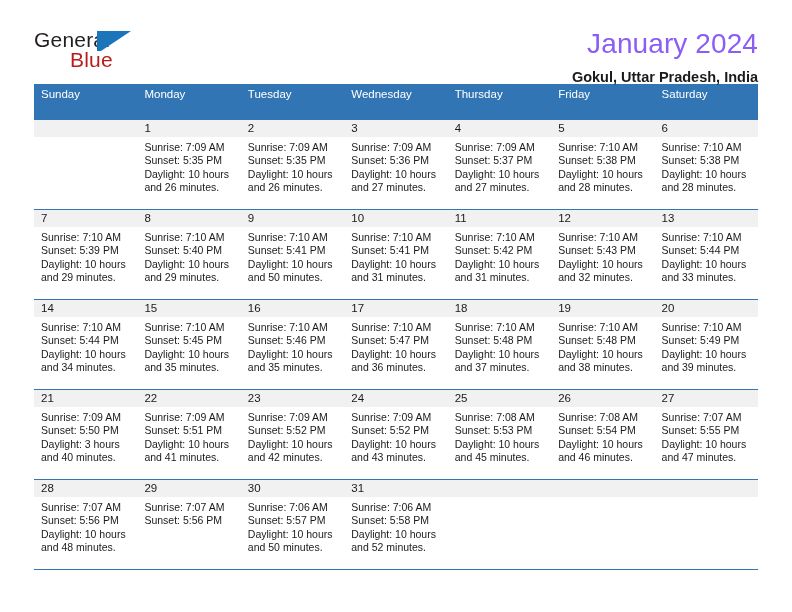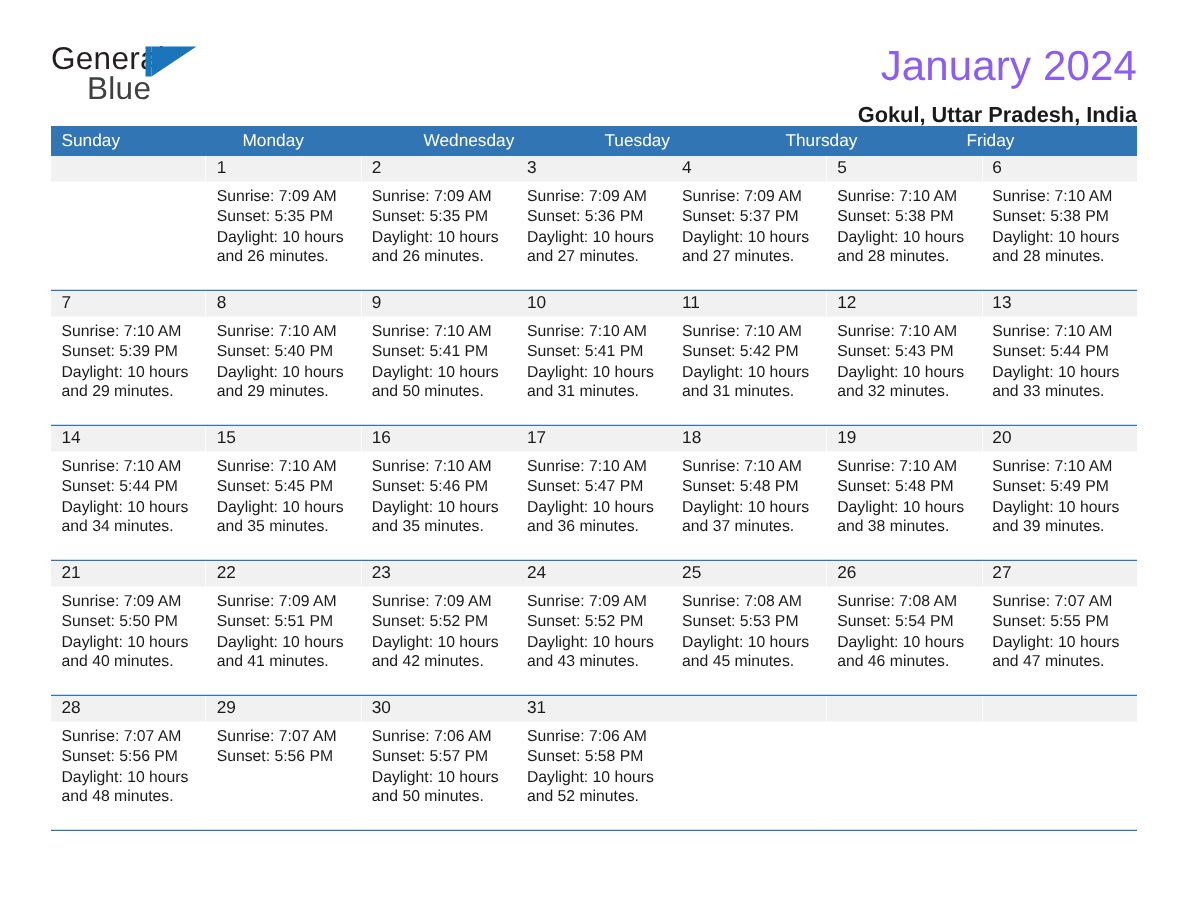--- a/index.html
+++ b/index.html
@@ -41,25 +41,25 @@
     position: absolute;
     left: 0;
     top: 0;
     font-size: 21px;
     letter-spacing: 0.2px;
     color: #231f20;
     line-height: 24px;
   }
   .logo-blue {
     position: absolute;
-    left: 24px;
+    left: 36px;
     top: 20px;
     font-size: 21px;
     letter-spacing: 0.2px;
-    color: #404040;
+    color: #b91c1c;
     line-height: 24px;
   }
   .logo-flag {
     position: absolute;
     left: 63px;
     top: 3px;
     width: 34px;
     height: 20px;
   }
   .logo-flag .bar {
@@ -99,23 +99,23 @@
     font-weight: bold;
   }
 
   
   .calendar {
     margin-top: 10px;
     width: 724px;
   }
   .weekdays {
     display: grid;
-    grid-template-columns: repeat(6, 1fr);
+    grid-template-columns: repeat(7, 1fr);
     background: #3275b4;
-    height: 20px;
+    height: 36px;
   }
   .weekday {
     color: #ffffff;
     font-size: 11.5px;
     line-height: 20px;
     padding-left: 7px;
     box-sizing: border-box;
     white-space: nowrap;
   }
 
@@ -177,22 +177,22 @@
       <div class="cal-title">January 2024</div>
       <div class="cal-subtitle">Gokul, Uttar Pradesh, India</div>
     </div>
 
   </div>
 
   <div class="calendar">
     <div class="weekdays">
       <div class="weekday">Sunday</div>
       <div class="weekday">Monday</div>
+      <div class="weekday">Tuesday</div>
       <div class="weekday">Wednesday</div>
-      <div class="weekday">Tuesday</div>
       <div class="weekday">Thursday</div>
       <div class="weekday">Friday</div>
       <div class="weekday">Saturday</div>
     </div>
     <div id="weeks-container">
         <div class="week">
           <div class="day-cell">
             <div class="day-num"></div>
           </div>
           <div class="day-cell">
@@ -359,21 +359,21 @@
               <div class="daylight-line">Daylight: 10 hours and 39 minutes.</div>
             </div>
           </div>
         </div>
         <div class="week">
           <div class="day-cell">
             <div class="day-num">21</div>
             <div class="day-body">
               <div>Sunrise: 7:09 AM</div>
               <div>Sunset: 5:50 PM</div>
-              <div class="daylight-line">Daylight: 10 hours and 40 minutes.</div>
+              <div class="daylight-line">Daylight: 3 hours and 40 minutes.</div>
             </div>
           </div>
           <div class="day-cell">
             <div class="day-num">22</div>
             <div class="day-body">
               <div>Sunrise: 7:09 AM</div>
               <div>Sunset: 5:51 PM</div>
               <div class="daylight-line">Daylight: 10 hours and 41 minutes.</div>
             </div>
           </div>

